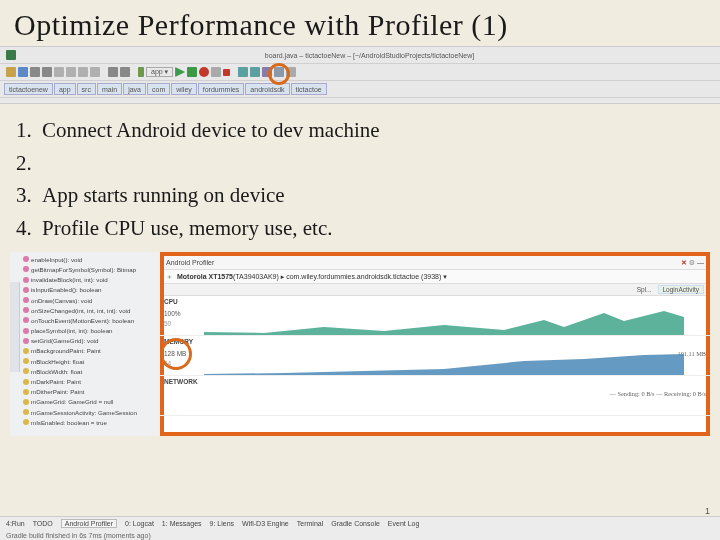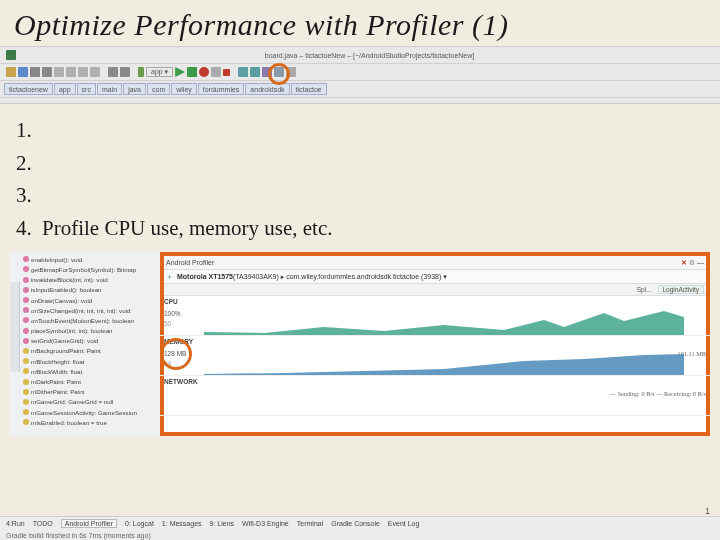--- a/index.html
+++ b/index.html
@@ -1,18 +1,18 @@
 <!DOCTYPE html>
 <html><head>
 <meta charset="utf-8">
 <style>
   * { box-sizing: border-box; margin: 0; padding: 0; }
   html, body { width: 720px; height: 540px; overflow: hidden; font-family: Georgia, 'Times New Roman', serif; background: #f0ece0; }
   .slide { width: 720px; height: 540px; position: relative; background: #f0ece0; }
-  .title { font-size: 30px; padding: 8px 20px 4px 14px; color: #1a1a1a; font-weight: 400; letter-spacing: 0.5px; font-style: italic; }
+  .title { font-size: 30px; padding: 8px 20px 4px 14px; color: #1a1a1a; font-weight: 400; letter-spacing: 0.5px; }
   .ide-strip { width: 100%; height: 58px; background: #e8e8e8; position: relative; border-top: 1px solid #ccc; border-bottom: 1px solid #ccc; overflow: hidden; }
   .ide-row { display: flex; align-items: center; height: 17px; font-family: Arial, sans-serif; font-size: 7px; color: #555; padding-left: 6px; gap: 3px; }
   .ide-row .mini-icon { width: 10px; height: 10px; display: inline-block; border-radius: 1px; }
   .ide-row1 { border-bottom: 1px solid #d0d0d0; }
   .ide-row2 { border-bottom: 1px solid #d0d0d0; gap: 2px; }
   .ide-row3 { border-bottom: 1px solid #d0d0d0; gap: 1px; padding-left: 4px; }
   .ide-tab { background: #d8e3ef; border: 1px solid #aac; padding: 1px 4px; height: 12px; display: flex; align-items: center; }
   .orange-circle-small { position: absolute; left: 268px; top: 16px; width: 22px; height: 22px; border: 3px solid #d96a1c; border-radius: 50%; }
   .steps { padding: 10px 16px 8px 16px; }
   .steps ol { list-style: none; }
@@ -105,26 +105,28 @@
       <span class="ide-tab">androidsdk</span>
       <span class="ide-tab">tictactoe</span>
     </div>
     <div class="orange-circle-small"></div>
   </div>
 
   <div class="steps">
     <ol>
       <li>
           <span class="num">1.</span>
+          <span>Connect Android device to dev machine</span>
         </li>
       <li>
           <span class="num">2.</span>
         </li>
       <li>
           <span class="num">3.</span>
+          <span>App starts running on device</span>
         </li>
       <li>
           <span class="num">4.</span>
           <span>Profile CPU use, memory use, etc.</span>
         </li>
     </ol>
   </div>
 
   <div class="profiler-area">
     <div class="left-panel">

